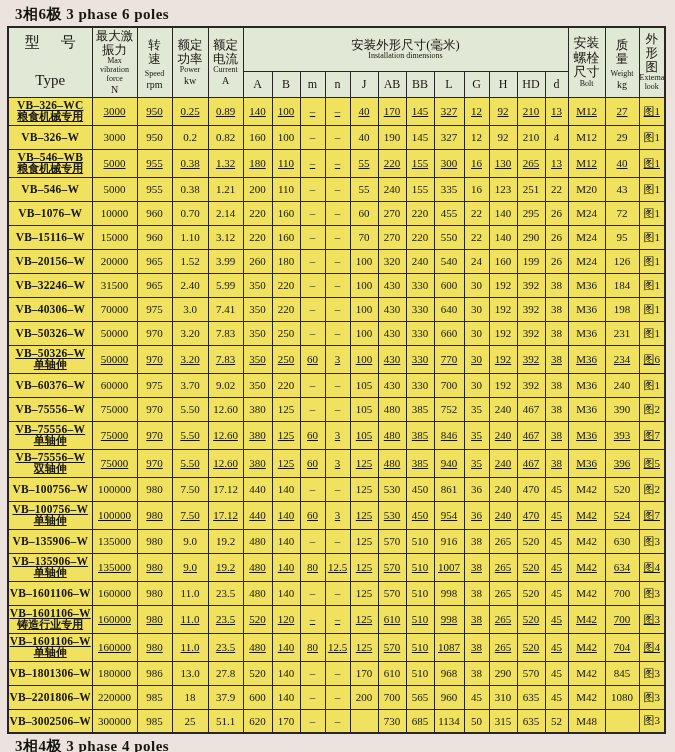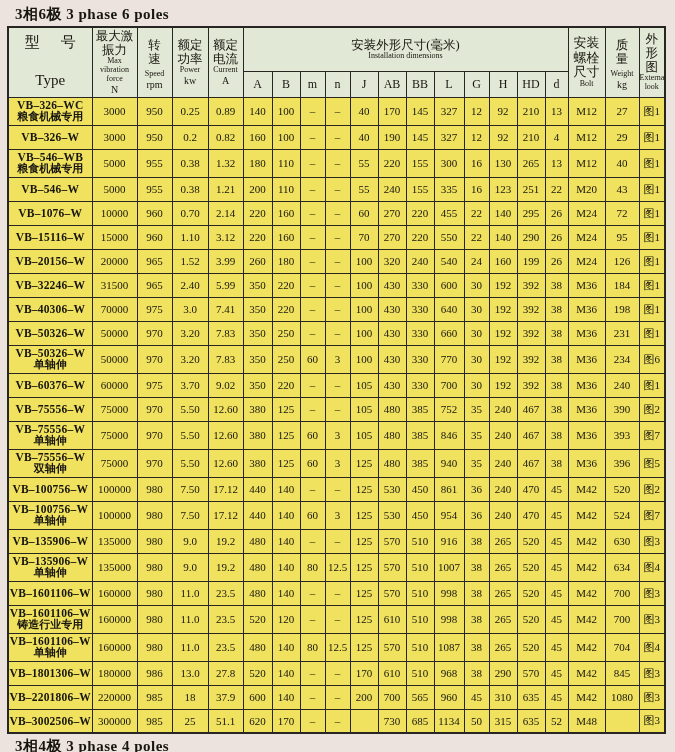--- a/index.html
+++ b/index.html
@@ -23,21 +23,21 @@
     text-align:center;
     vertical-align:middle;
     padding:0;
     overflow:hidden;
   }
   .spec thead th { background:#e2e8d6; font-weight:normal; }
   .spec tbody th, .spec tbody td { background:#f0e25e; }
   tr.hrow1 { height:44px; }
   tr.hrow2 { height:26px; }
   tr.single { height:24px; }
-  tr.double { height:28px; }
+  tr.double { height:28px;text-decoration:underline; }
   .zh { font-size:12.5px; line-height:1.12; }
   .zh-big { font-size:15px; letter-spacing:6px; padding-left:6px;font-family:Liberation Mono, monospace; }
   .zh-bolt { font-size:13px; }
   .en { font-size:8px; line-height:1.1; }
   .en-type { font-size:15px; margin-top:19px; }
   .unit { font-size:10px; line-height:1.15; }
   .vert { width:1.15em; margin:4px auto; word-break:break-all; }
   .dimletter { font-size:12px; }
   .spec tbody td { font-size:11px; }
   .model { font-size:11.5px; letter-spacing:.2px; }

